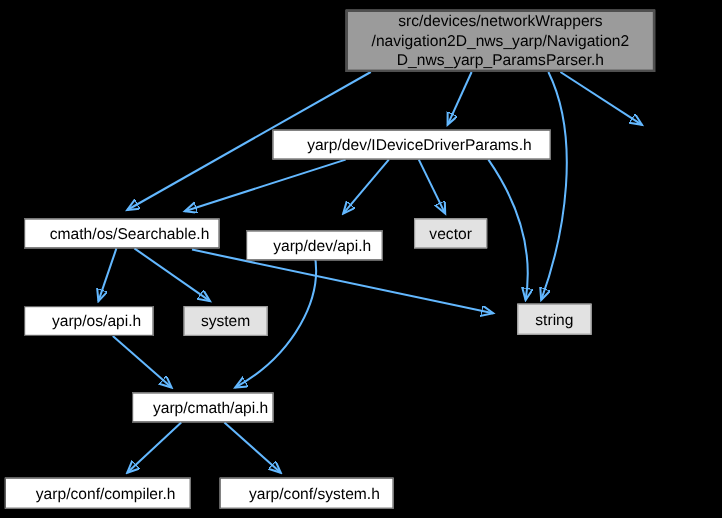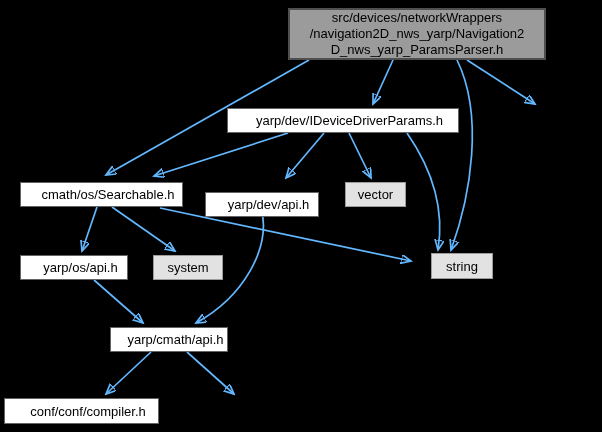--- a/index.html
+++ b/index.html
@@ -121,17 +121,20 @@
 
   <div class="node node--system" style="left:431px; top:253px; width:62px; height:26px;">
     <span class="node-label">string</span>
   </div>
 
   <div class="node node--link" style="left:110px; top:327px; width:118px; height:25px;">
     <span class="node-label">yarp/cmath/api.h</span>
   </div>
 
   <div class="node node--link" style="left:4px; top:398px; width:155px; height:26px;">
-    <span class="node-label">conf/conf/compiler.h</span>
+    <span class="node-label">yarp/conf/compiler.h</span>
   </div>
 
+  <div class="node node--link" style="left:183px; top:398px; width:145px; height:26px;">
+    <span class="node-label">yarp/conf/system.h</span>
+  </div>
 
 </div>
 
 </body></html>

